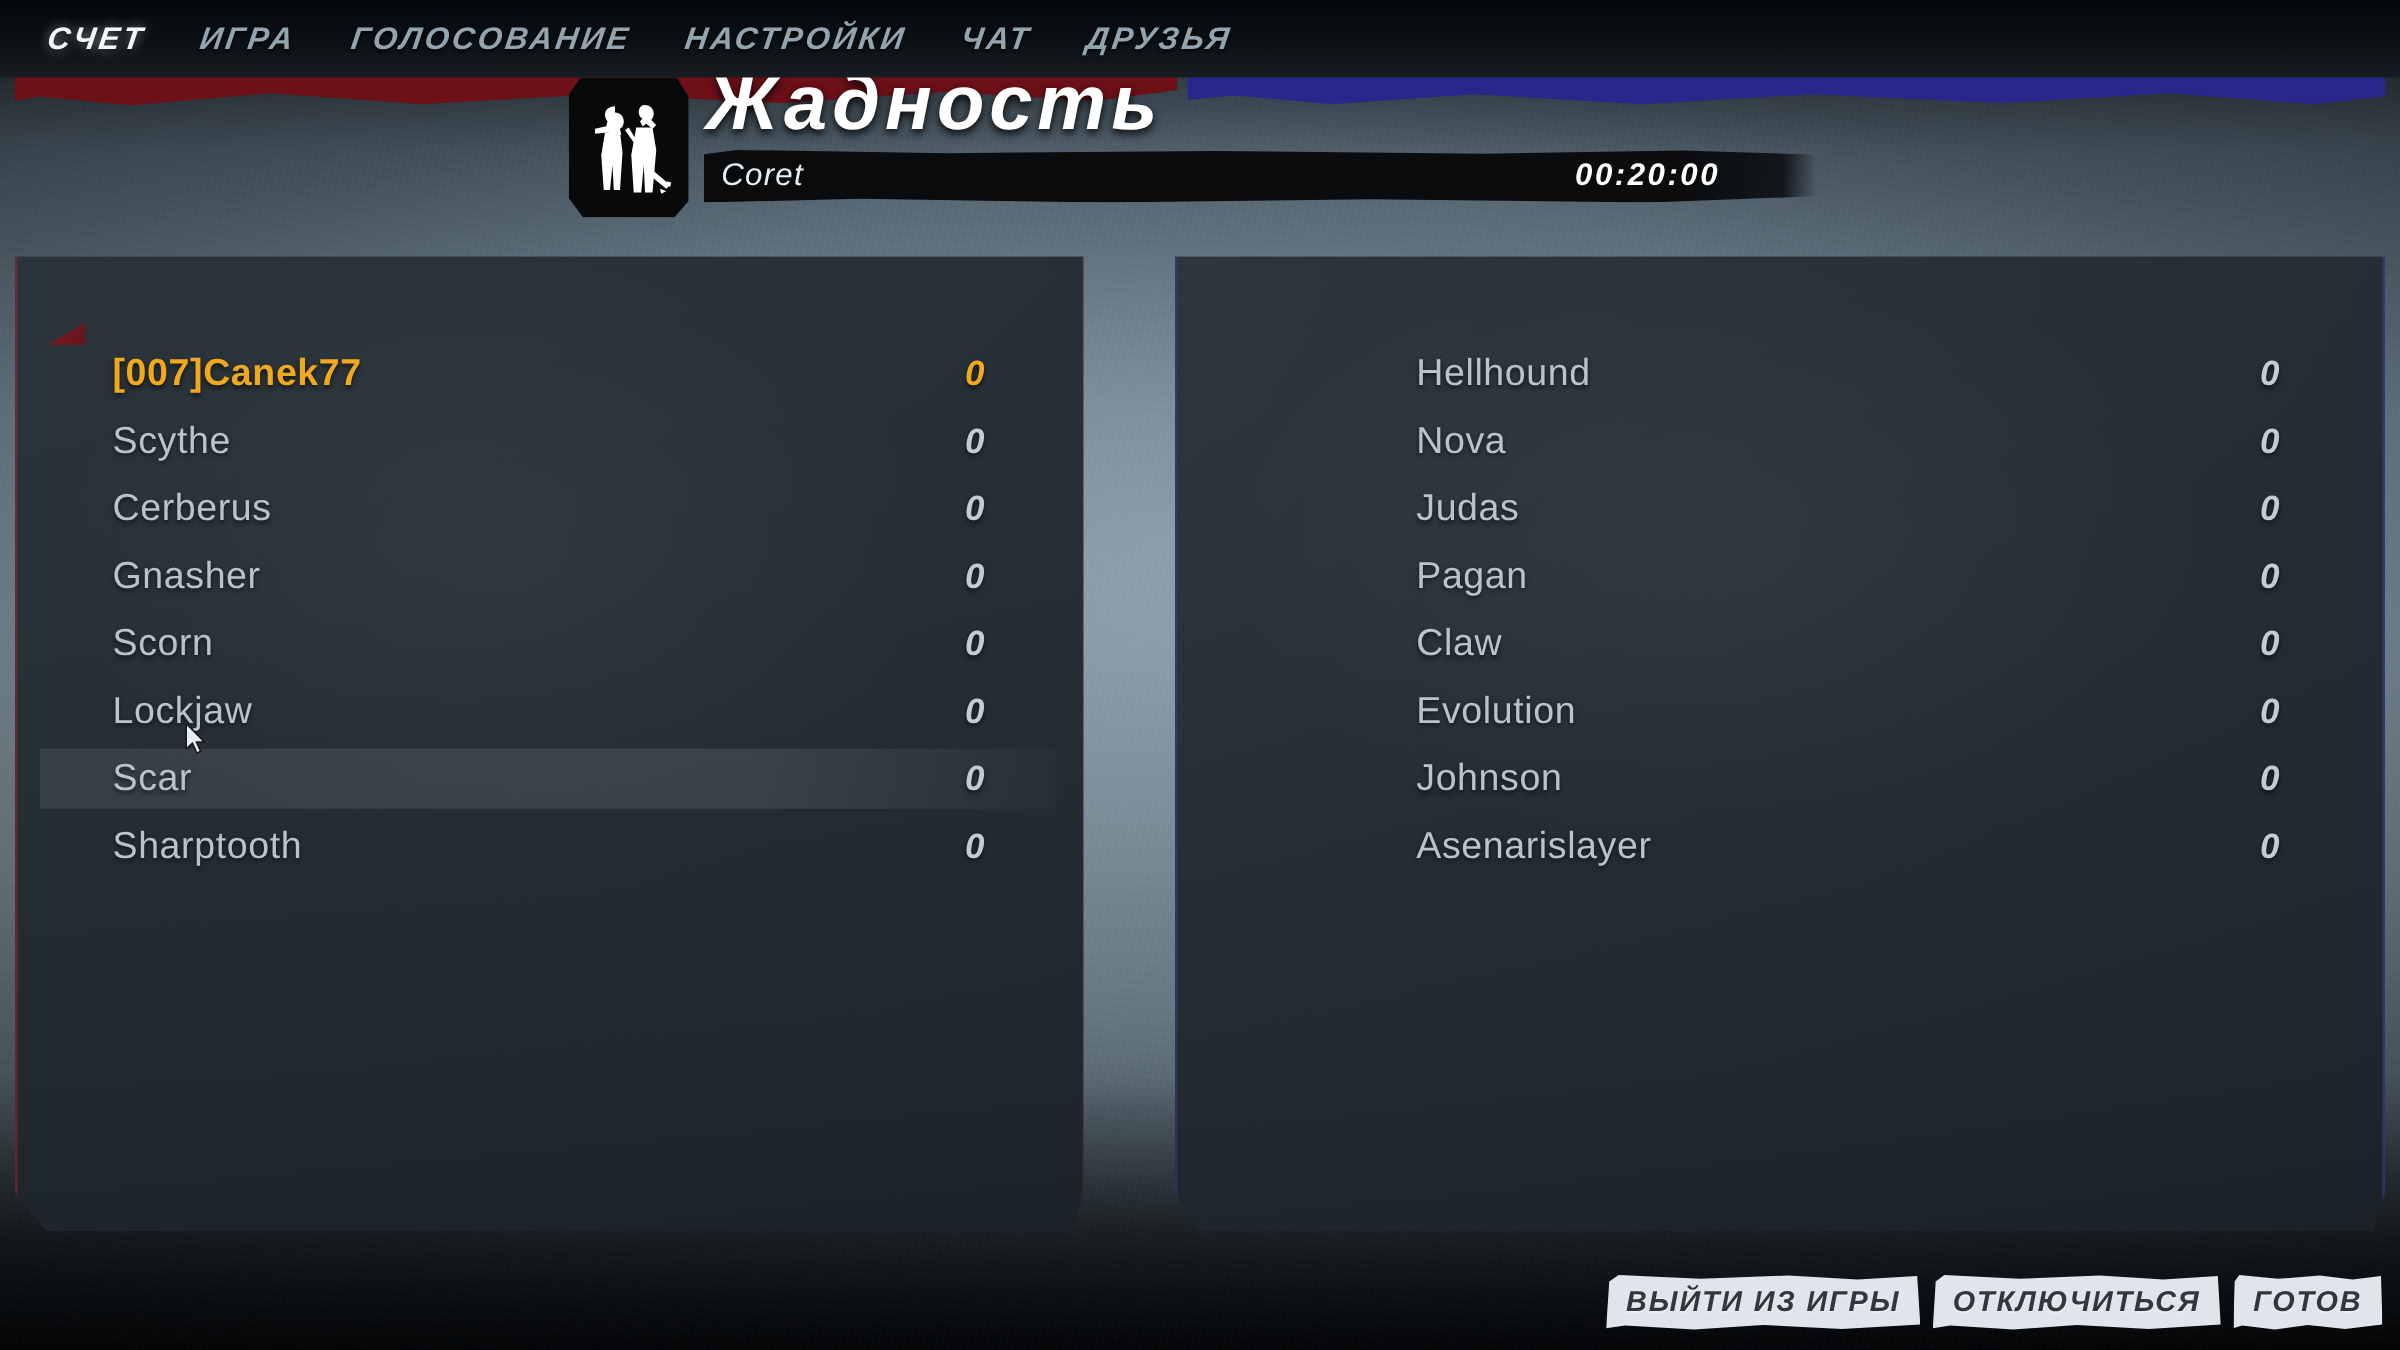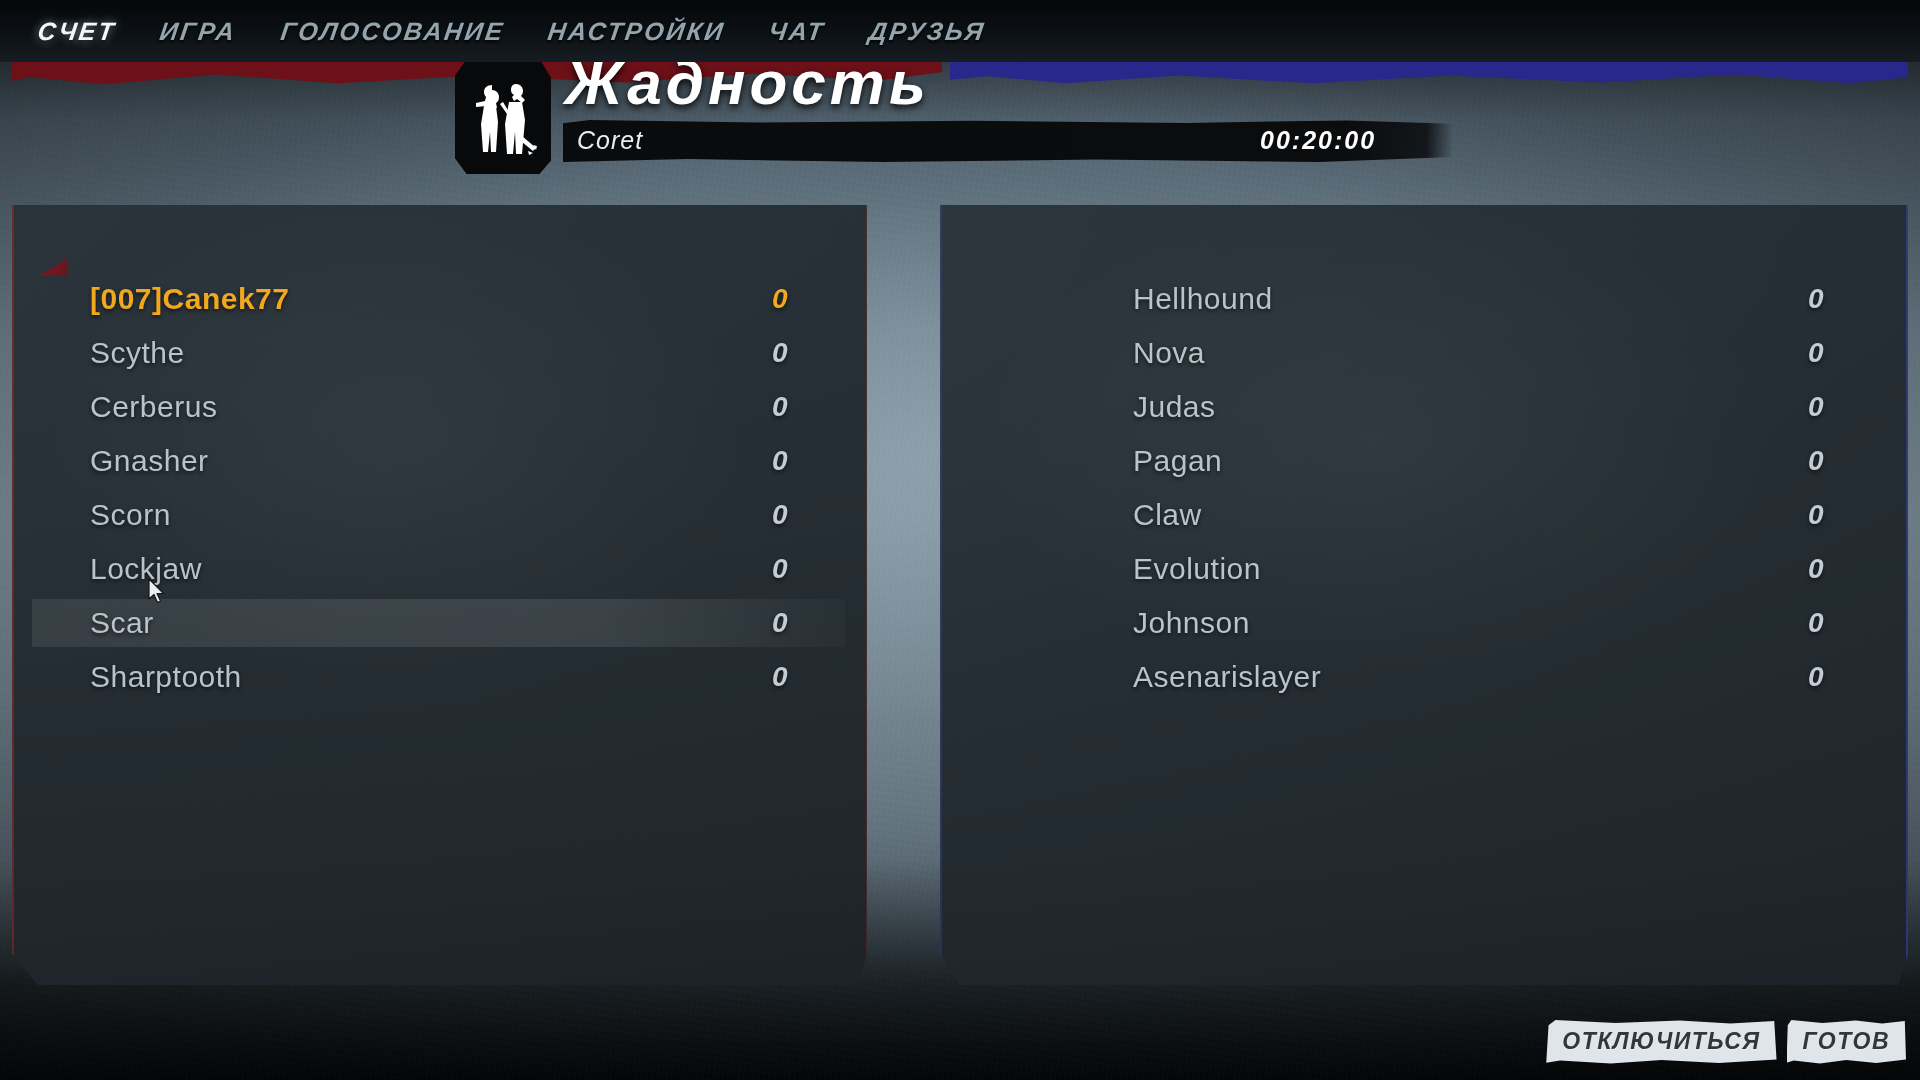--- a/index.html
+++ b/index.html
@@ -293,20 +293,21 @@
     <span class="pname">Johnson</span>
     <span class="pscore">0</span>
   </div>
   <div class="prow">
     <span class="pname">Asenarislayer</span>
     <span class="pscore">0</span>
   </div>
 </div>
 
 <div id="buttons">
+  <div class="btn">ВЫЙТИ ИЗ ИГРЫ</div>
   <div class="btn">ОТКЛЮЧИТЬСЯ</div>
   <div class="btn">ГОТОВ</div>
 </div>
 
 <div id="cursor">
   <svg width="20" height="28" viewBox="0 0 20 28" xmlns="http://www.w3.org/2000/svg">
     <path d="M1 1 L1 21 L6 16.5 L9.5 24.5 L12.5 23 L9 15.5 L15.5 15.5 Z" fill="#e9eef2" stroke="#14181b" stroke-width="1.2" stroke-linejoin="round"></path>
   </svg>
 </div>
 

